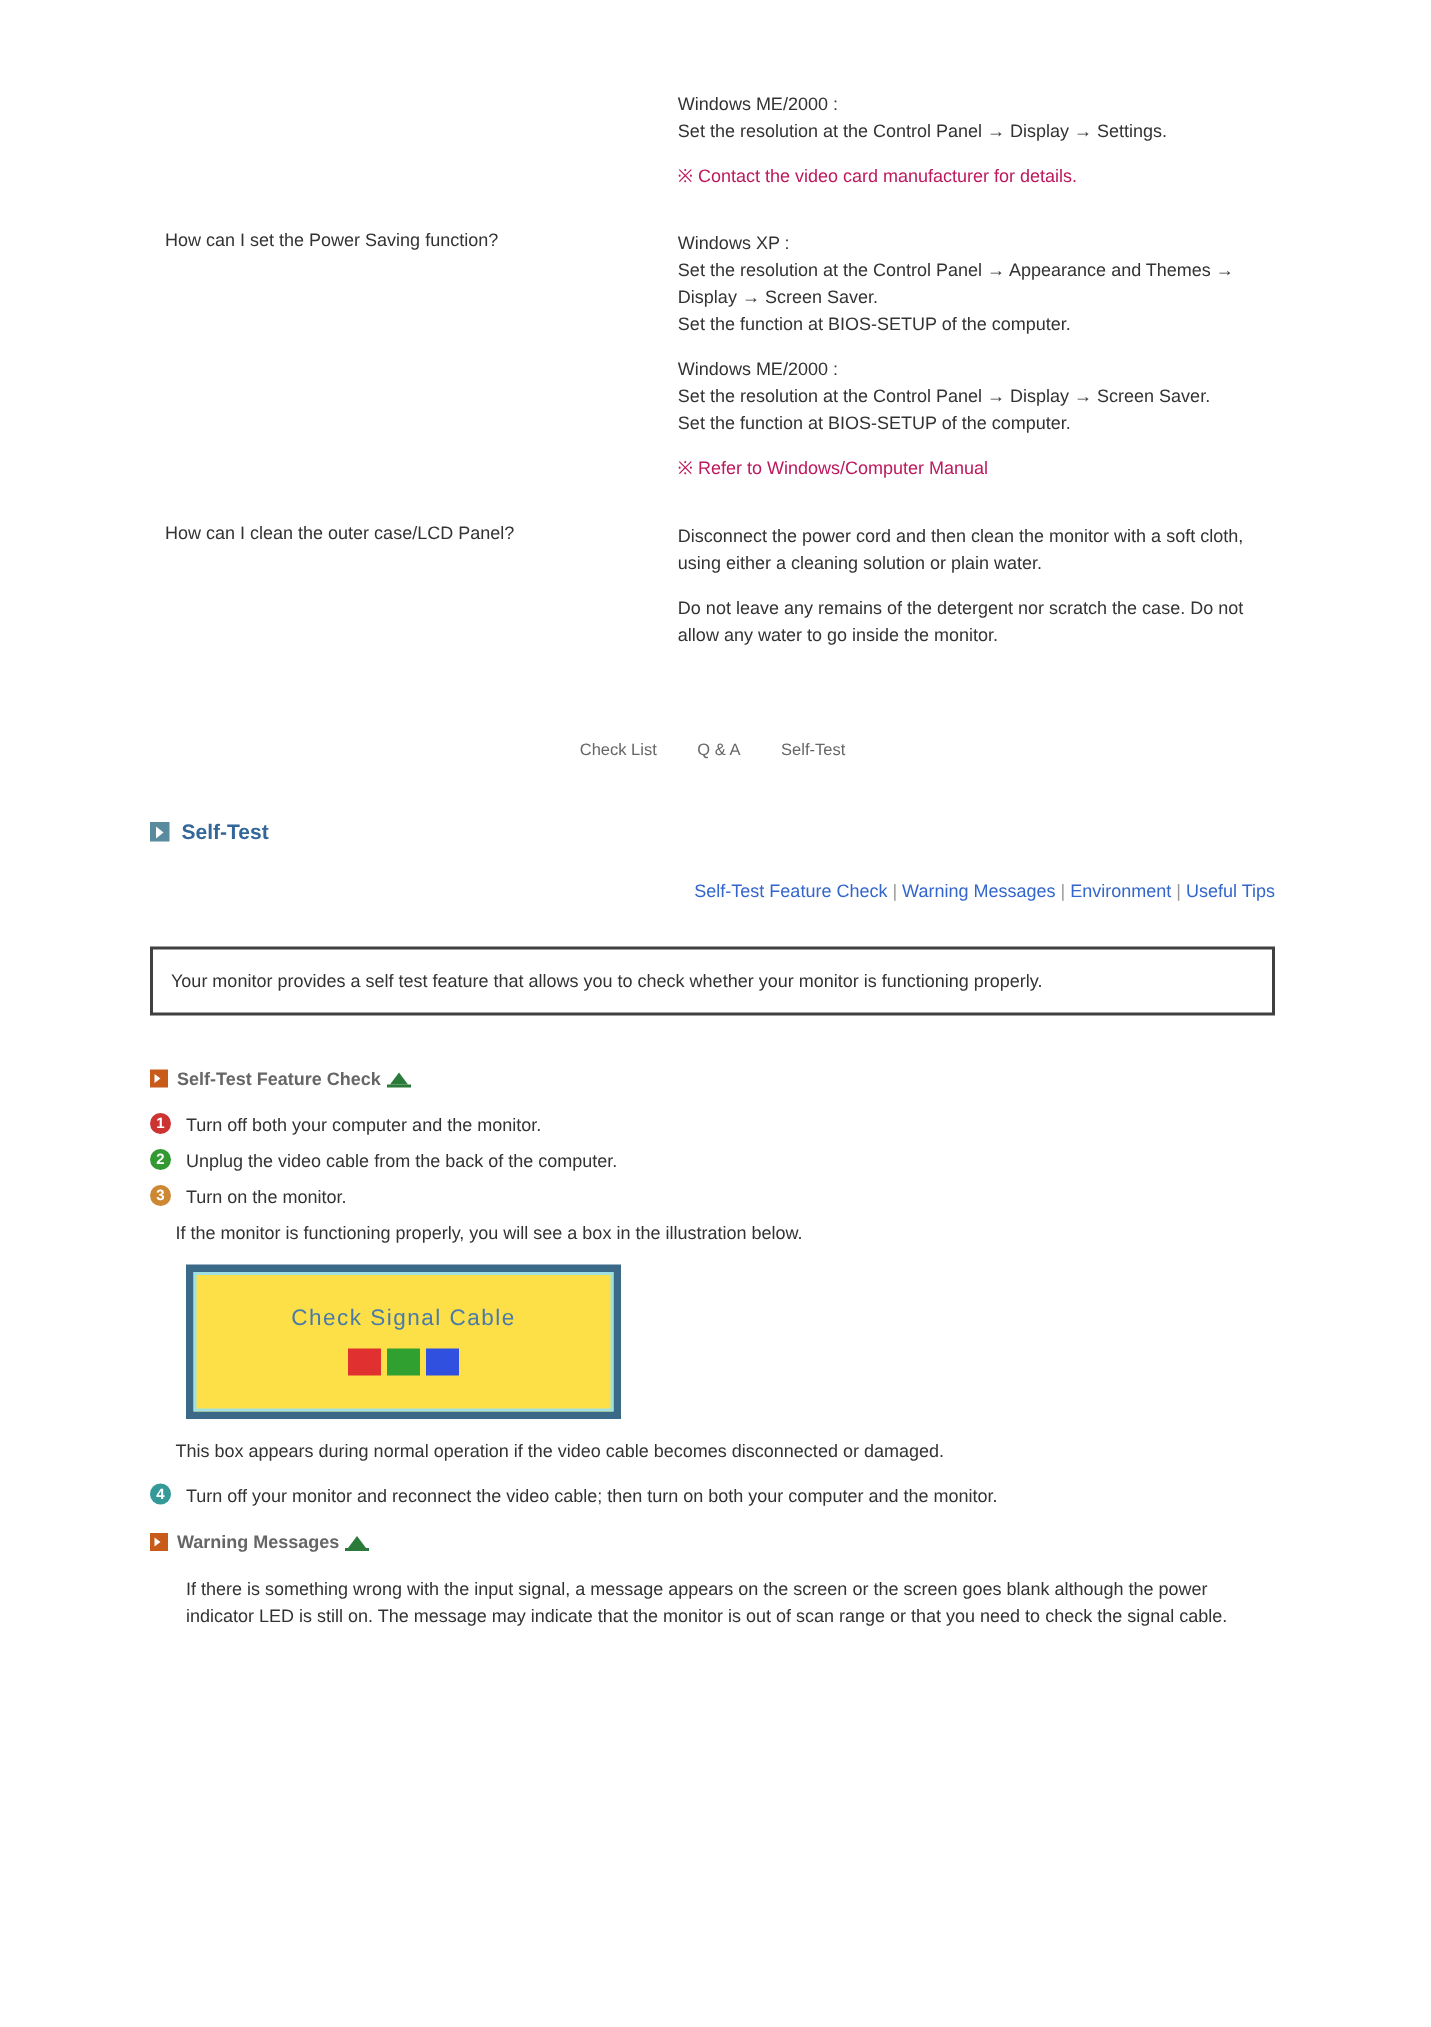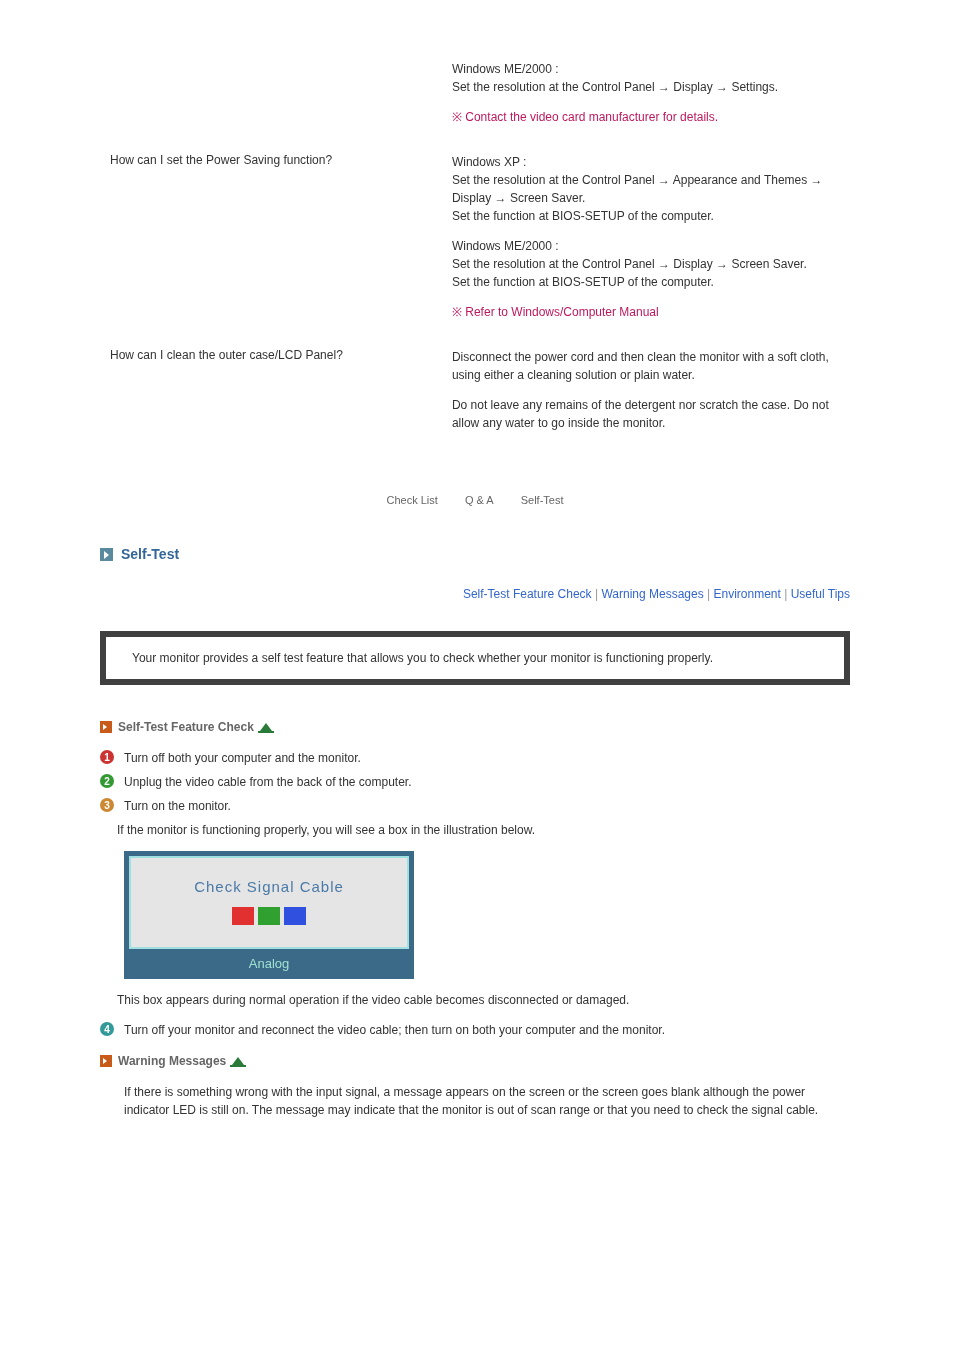--- a/index.html
+++ b/index.html
@@ -73,22 +73,22 @@
     .sub-links {
       margin: 0 0 30px 20px;
       color: #999;
       text-align: right;
     }
     .sub-links a {
       color: #3366cc;
       text-decoration: none;
     }
     .info-box {
-      border: 6px solid #404040;
-      padding: 12px 26px;
+      border: 2px solid #404040;
+      padding: 12px 12px;
       margin: 10px 0 35px 0;
       line-height: 1.5;
     }
     .subsection {
       display: flex;
       align-items: center;
       margin: 15px 0 15px 0;
     }
     .sub-bullet {
       display: inline-block;
@@ -168,21 +168,21 @@
       line-height: 1.5;
     }
     .signal-illustration {
       margin: 12px 0 12px 24px;
       width: 280px;
       background: #3a6a88;
       padding: 5px;
     }
     .signal-inner {
       border: 2px solid #a0e0e0;
-      background: #e5e5e5;
+      background: #fde047;
       padding: 20px 10px 8px 10px;
       text-align: center;
     }
     .signal-text {
       color: #4a7aa8;
       font-size: 15px;
       letter-spacing: 1px;
       margin-bottom: 12px;
     }
     .color-squares {
@@ -295,21 +295,20 @@
 
     <div class="signal-illustration">
       <div class="signal-inner">
         <div class="signal-text">Check Signal Cable</div>
         <div class="color-squares">
           <div class="sq red"></div>
           <div class="sq green"></div>
           <div class="sq blue"></div>
         </div>
       </div>
-      <div class="signal-footer">Analog</div>
     </div>
 
     <div class="step-content">This box appears during normal operation if the video cable becomes disconnected or damaged.</div>
 
     <div class="step-item">
       <span class="step-num teal">4</span>
       <span class="step-text">Turn off your monitor and reconnect the video cable; then turn on both your computer and the monitor.</span>
     </div>
   </div>
 

